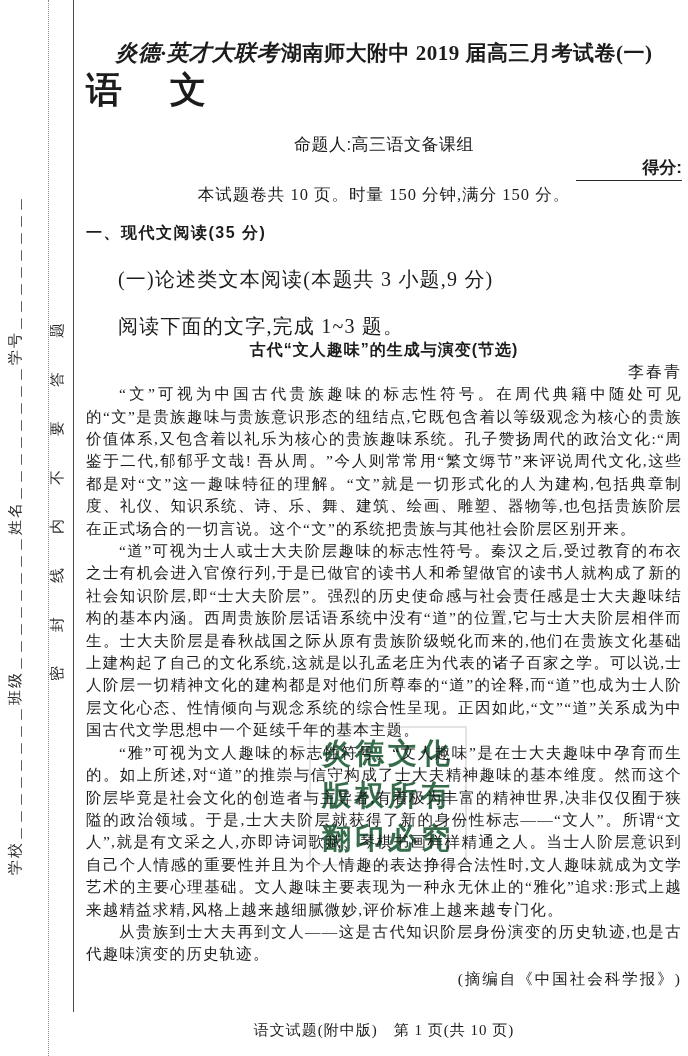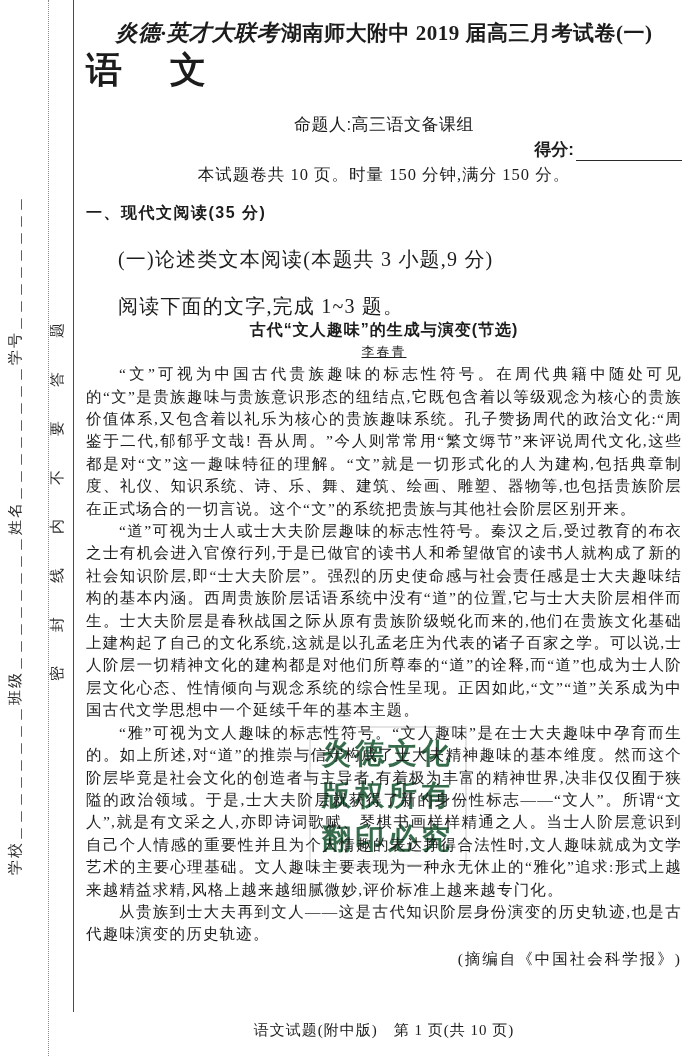--- a/index.html
+++ b/index.html
@@ -32,46 +32,46 @@
     border:2px solid #e4e4e4;z-index:0;
     display:flex;flex-direction:column;justify-content:space-around;align-items:center;
     padding:4px 0;box-sizing:border-box;}
   .watermark span{
     font-size:29px;font-weight:bold;letter-spacing:4px;color:#14532d;
     line-height:1;opacity:.85;}
 
   
   .content{position:absolute;left:86px;top:18px;width:596px;z-index:1;}
 
-  .title-line{margin-top:0;text-align:center;font-size:21px;font-weight:bold;
+  .title-line{margin-top:20px;text-align:center;font-size:21px;font-weight:bold;
     letter-spacing:.5px;line-height:30px;white-space:nowrap;}
   .title-line .brand{font-style:italic;font-size:22px;margin-right:2px;}
 
   .subject{text-align:left;font-size:36px;font-weight:bold;
     letter-spacing:6px;line-height:44px;}
 
   .setter{margin-top:22px;text-align:center;font-size:17px;font-weight:normal;
     letter-spacing:.5px;line-height:22px;}
 
   .score-row{margin-top:1px;height:24px;display:flex;justify-content:flex-end;
-    align-items:flex-end;}
+    align-items:flex-end;flex-direction:column;}
   .score-label{font-size:17px;font-weight:bold;line-height:22px;}
   .score-blank{display:inline-block;width:106px;height:20px;
     border-bottom:1.5px solid #2a2a2a;margin-left:2px;}
 
   .exam-info{margin-top:2px;text-align:center;font-size:16.5px;
     letter-spacing:1px;line-height:23px;}
 
   .sec-heading{margin-top:15px;font-size:16px;font-weight:bold;
     letter-spacing:1.5px;line-height:23px;}
   .sec-sub{font-size:20px;letter-spacing:1.2px;line-height:22.6px;
     padding-left:32px;margin-top:24px;}
   .article-title{text-align:center;font-size:16px;font-weight:bold;
     letter-spacing:1px;line-height:23px;margin-top:1px;}
-  .author{text-align:center;font-size:13px;letter-spacing:2px;line-height:22px;text-decoration:underline;}
+  .author{text-align:right;font-size:16px;letter-spacing:2px;line-height:22px;}
 
   p.body{margin:0;font-size:15.5px;line-height:22.4px;letter-spacing:1.2px;
     text-align:justify;text-indent:33px;}
 
   .attribution{text-align:right;font-size:15.5px;letter-spacing:2px;
     line-height:23px;margin-top:1px;}
 
   .footer{position:absolute;left:86px;top:1021px;width:596px;z-index:1;
     text-align:center;font-size:15px;letter-spacing:1px;}
 </style>

